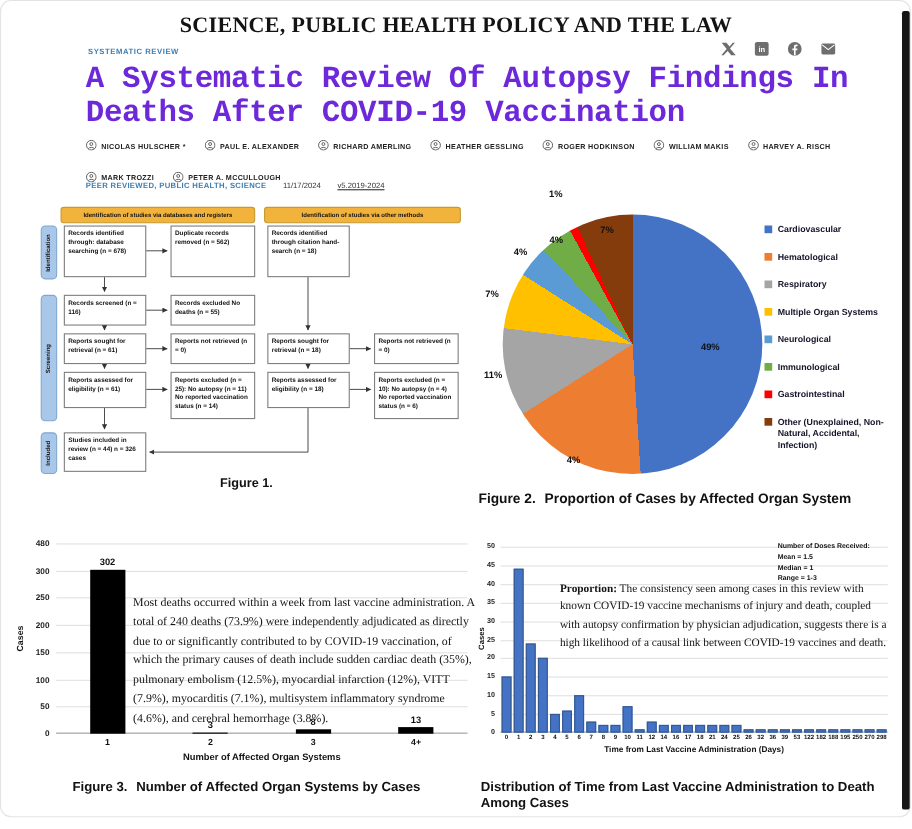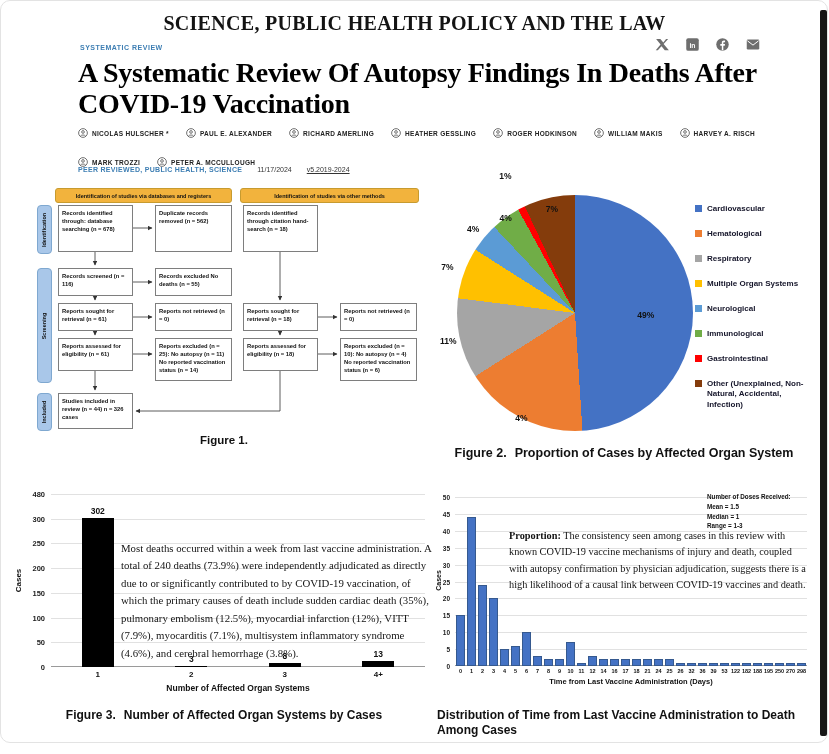--- a/index.html
+++ b/index.html
@@ -8,21 +8,21 @@
   .card-border{position:absolute;left:0;top:0;width:826px;height:741px;border:1px solid #e3e3e3;border-radius:10px;pointer-events:none;}
   .scrollbar-thumb{position:absolute;right:2px;top:10px;width:7px;height:726px;background:#161616;border-radius:2px;}
 
   
   .journal-title{position:absolute;top:12px;left:0;width:100%;text-align:center;
     font-family:"Liberation Serif",serif;font-weight:700;font-size:20px;letter-spacing:.3px;color:#131313;}
   .category{position:absolute;left:80px;top:44px;font-size:7px;font-weight:700;color:#3d7eb3;letter-spacing:.5px;}
   .social{position:absolute;right:68px;top:37px;display:flex;gap:15px;align-items:center;}
   .social span{display:flex;cursor:pointer;}
   .article-title{position:absolute;left:78px;top:57px;width:696px;
-    font-family:Liberation Serif, serif;font-weight:700;font-size:28px;line-height:1.12;letter-spacing:-.3px;color:#000000;}
+    font-family:Liberation Mono, monospace;font-weight:700;font-size:28px;line-height:1.12;letter-spacing:-.3px;color:#6d28d9;}
   .authors{position:absolute;left:78px;top:124px;width:705px;display:flex;flex-wrap:wrap;column-gap:17px;row-gap:11px;}
   .author{display:flex;align-items:center;gap:4px;}
   .author-name{font-size:6.5px;font-weight:700;color:#222;letter-spacing:.3px;white-space:nowrap;}
   .meta{position:absolute;left:78px;top:166px;display:flex;gap:15px;align-items:baseline;}
   .tags{font-size:7px;font-weight:700;color:#3d7eb3;letter-spacing:.3px;}
   .date{font-size:7px;color:#333;}
   .version{font-size:7px;color:#333;text-decoration:underline;cursor:pointer;}
 
   
   .prisma{position:absolute;left:33px;top:186px;width:392px;height:250px;}
@@ -58,21 +58,21 @@
   .fig1-caption{position:absolute;left:33px;top:451px;width:402px;font-weight:700;font-size:12.5px;line-height:1.28;}
 
   
   .fig2-area{position:absolute;left:435px;top:190px;width:378px;height:252px;}
   .pie{position:absolute;left:22px;top:5px;width:236px;height:236px;border-radius:50%;}
   .pie-label{position:absolute;font-size:8.5px;font-weight:700;color:#111;transform:translate(-50%,-50%);white-space:nowrap;}
   .legend{position:absolute;left:260px;top:14px;width:118px;}
   .legend-item{position:absolute;display:flex;gap:5px;align-items:flex-start;}
   .legend-marker{width:7px;height:7px;margin-top:1px;flex:none;}
   .legend-label{font-size:8px;font-weight:700;color:#15152a;line-height:1.3;}
-  .fig2-caption{position:absolute;left:435px;top:446px;width:378px;text-align:center;font-weight:700;font-size:12.5px;}
+  .fig2-caption{position:absolute;left:435px;top:446px;width:378px;font-weight:700;font-size:12.5px;}
   .cap-label{margin-right:8px;}
 
   
   .fig3-area{position:absolute;left:15px;top:488px;width:418px;height:212px;}
   .f3-plot{position:absolute;left:36px;top:6px;width:374px;height:172px;border-bottom:1px solid #9a9a9a;}
   .gl{position:absolute;left:0;width:100%;height:1px;background:#e1e1e1;}
   .f3-bar{position:absolute;background:#000;}
   .f3-val{position:absolute;font-size:8.5px;font-weight:700;transform:translate(-50%,0);}
   .f3-ytick{position:absolute;left:0;width:30px;text-align:right;font-size:7.5px;font-weight:700;color:#222;transform:translateY(-50%);}
   .f3-xtick{position:absolute;top:182px;font-size:8px;font-weight:700;transform:translateX(-50%);}

